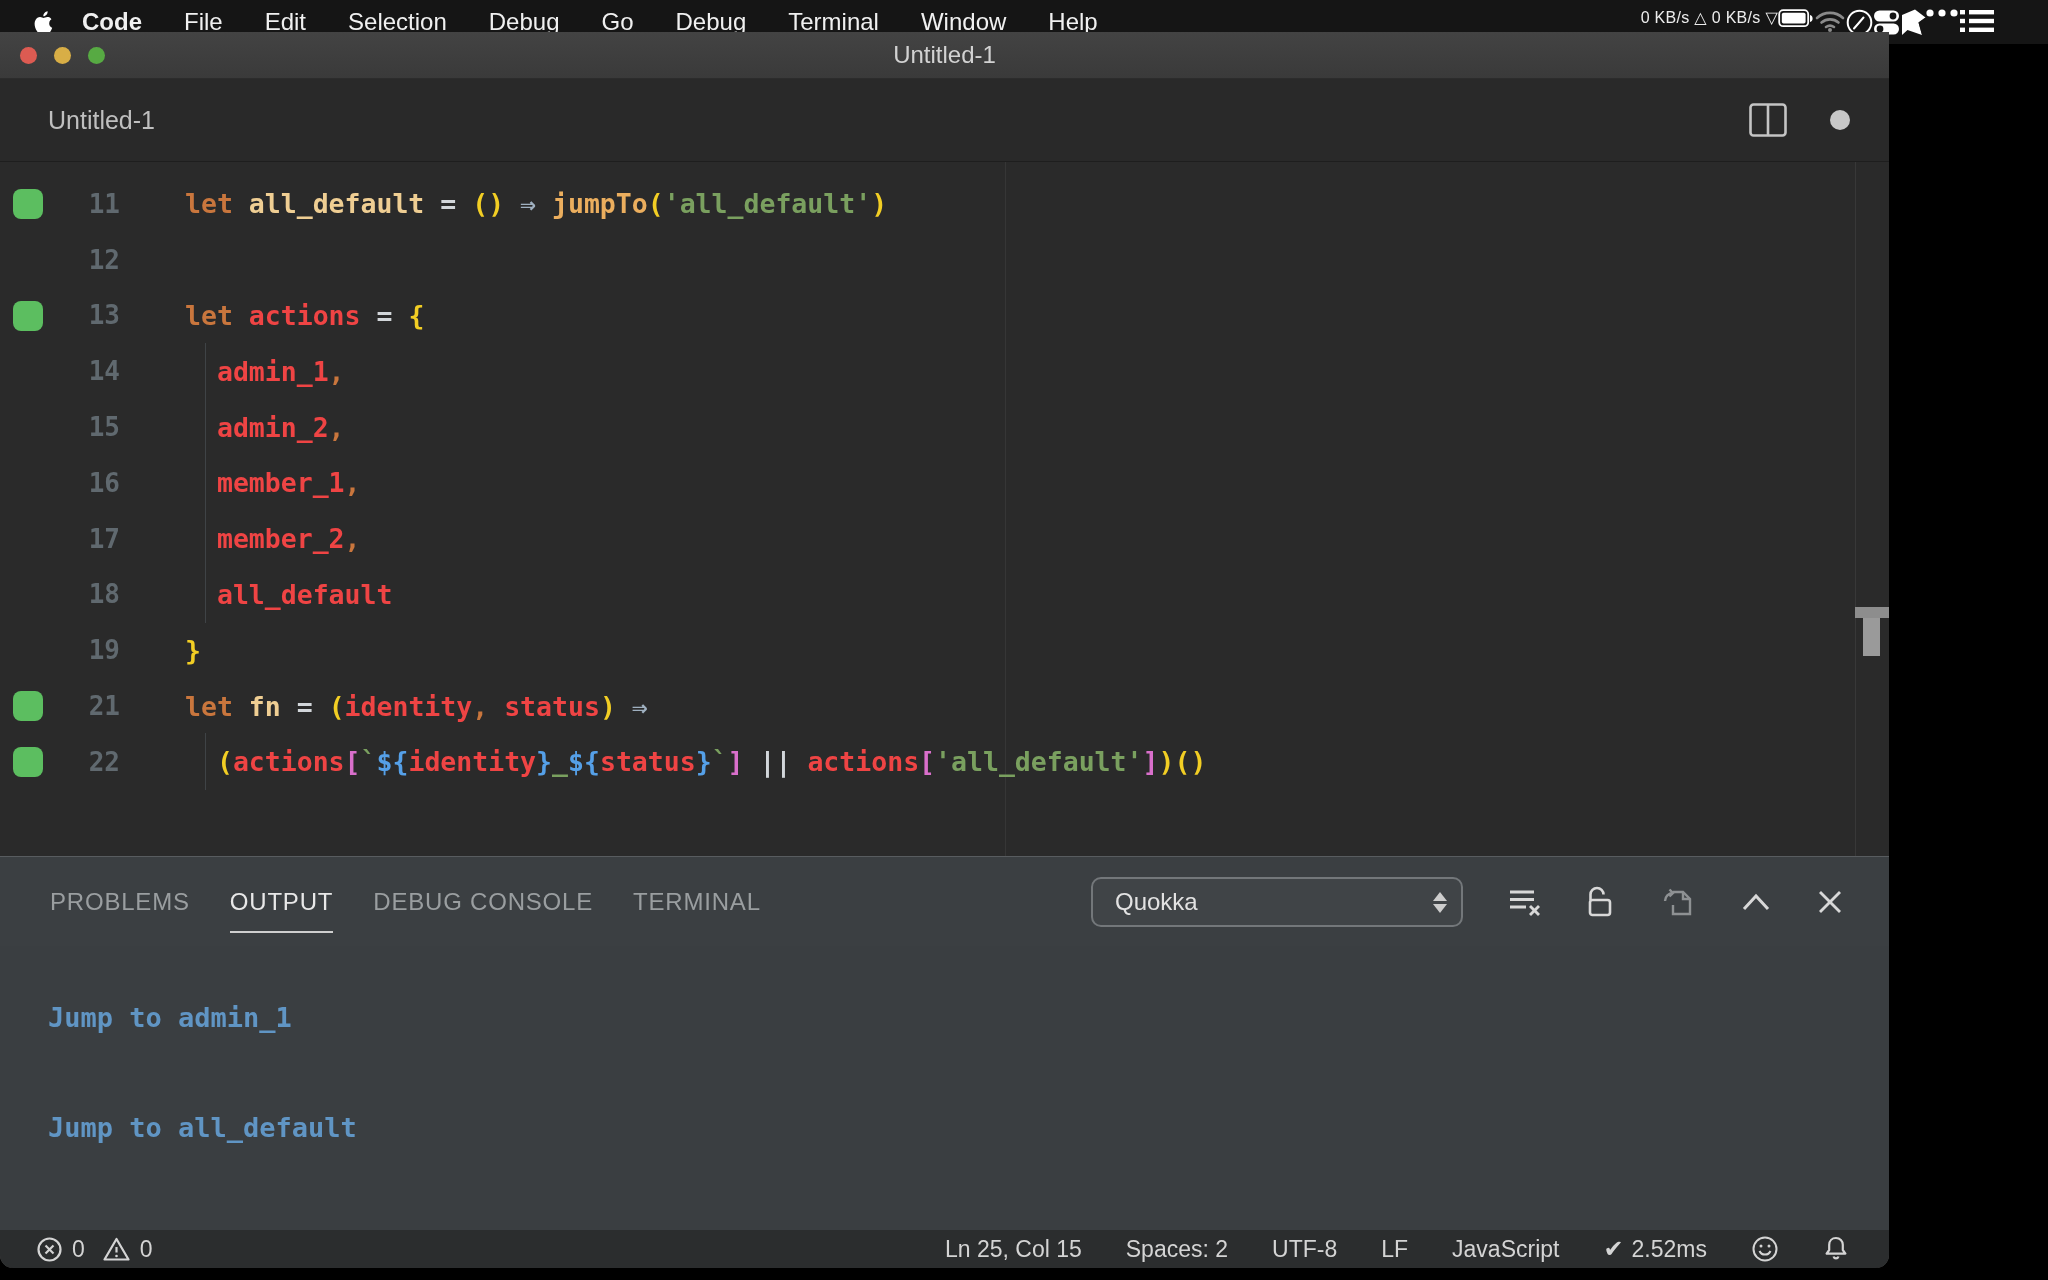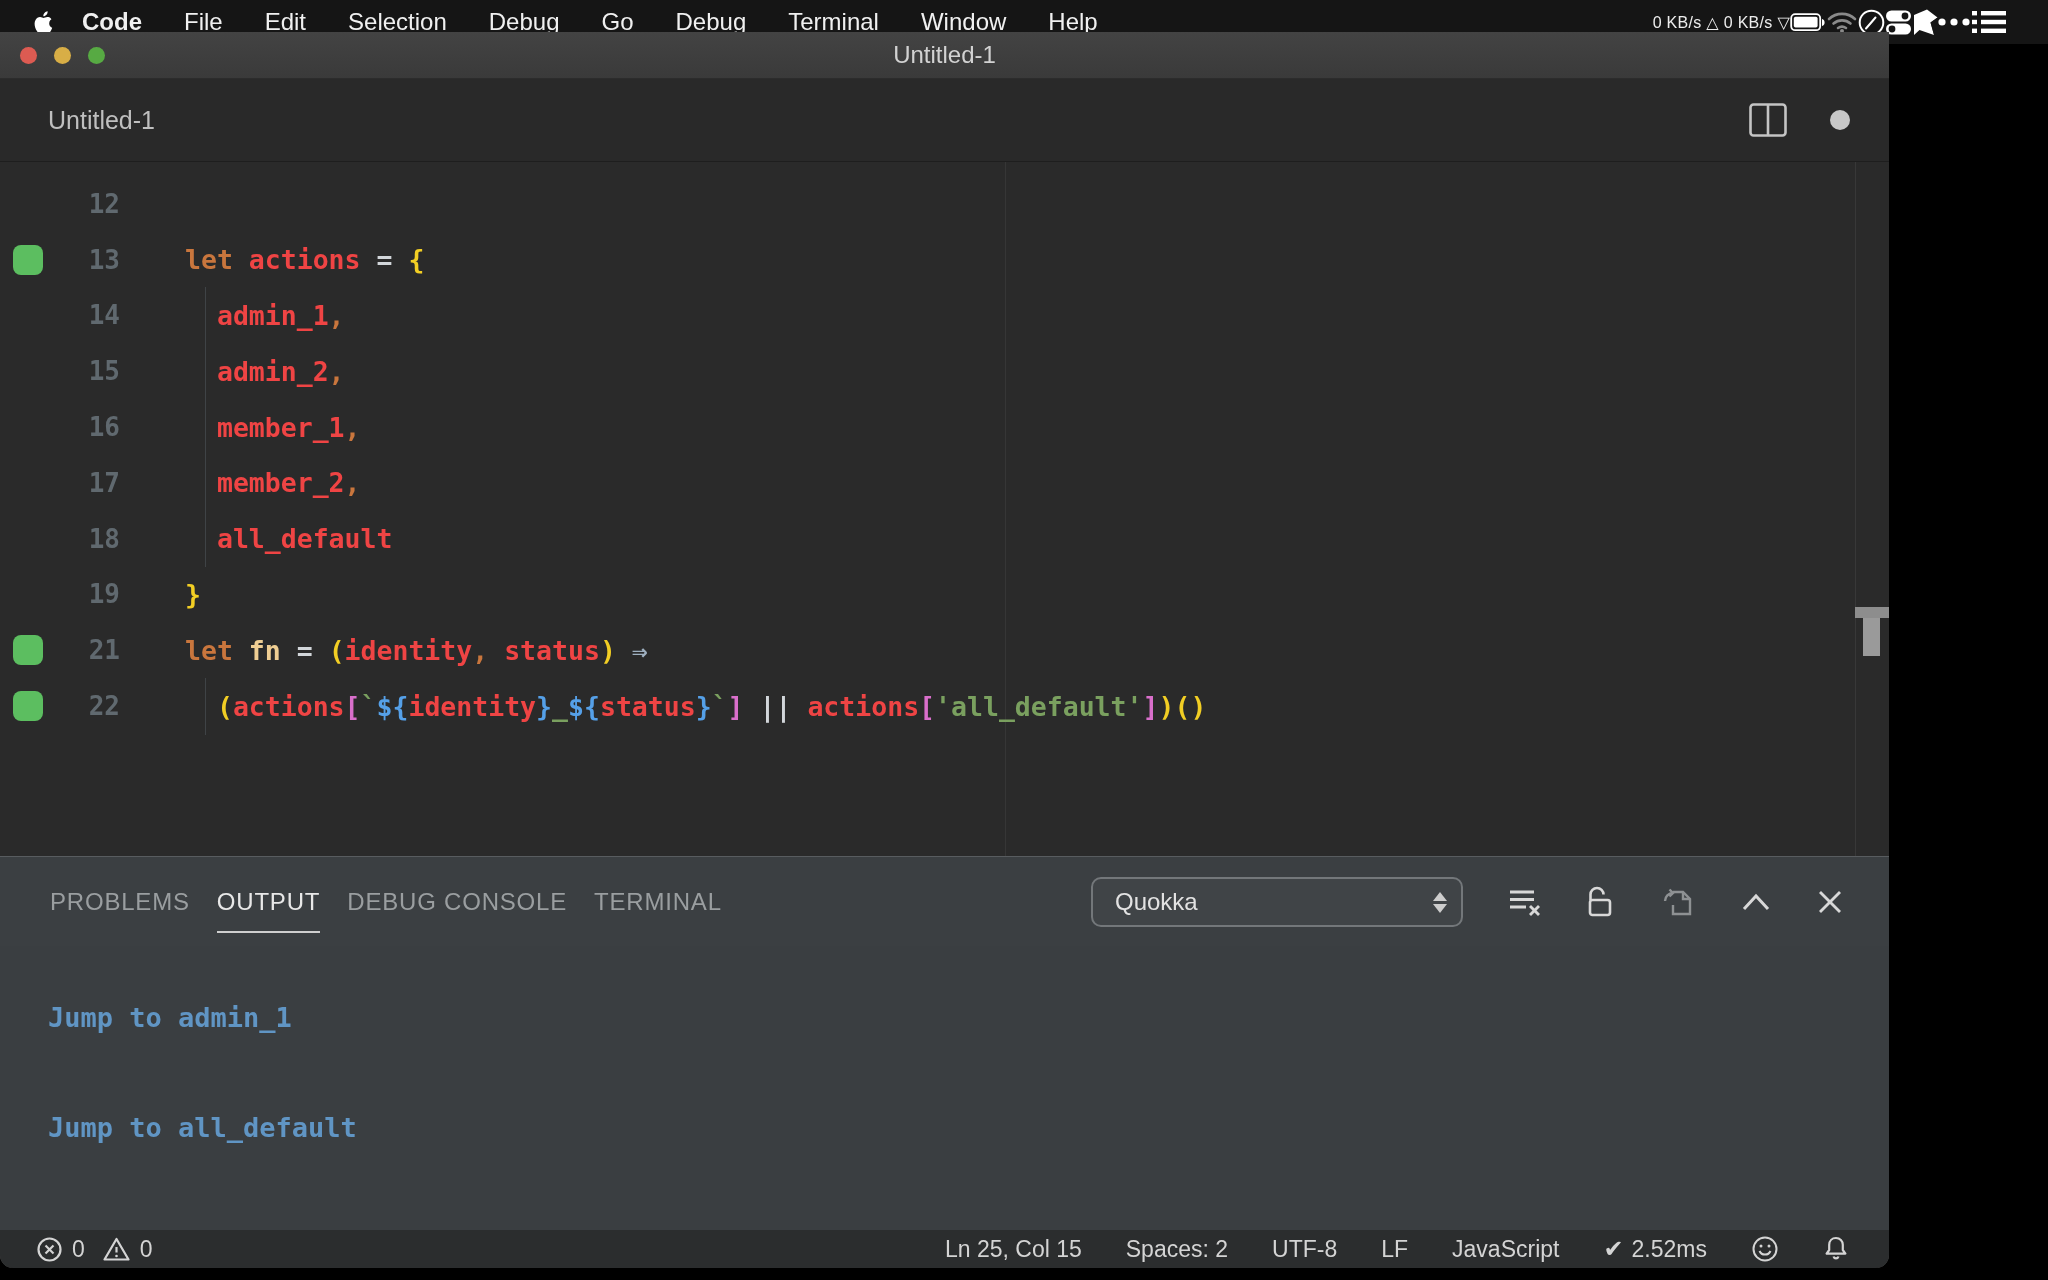--- a/index.html
+++ b/index.html
@@ -3,21 +3,21 @@
 <meta charset="utf-8">
 <style>
   html,body{margin:0;padding:0;background:#000;width:2048px;height:1280px;overflow:hidden;
     font-family:"Liberation Sans",sans-serif;-webkit-font-smoothing:antialiased;}
   .menubar{position:absolute;left:0;top:0;width:2048px;height:44px;background:#151515;
     display:flex;align-items:center;color:#F0F0F0;font-size:24px;}
   .apple{margin-left:34px;display:flex;align-items:center;}
   .mitems{display:flex;align-items:center;margin-left:6px;}
   .mitem{padding:0 21px;}
   .mbold{font-weight:700;}
-  .mright{margin-left:auto;display:flex;align-items:center;padding-right:42px;}
+  .mright{margin-left:auto;display:flex;align-items:flex-start;padding-right:54px;}
   .net{font-size:16px;line-height:17px;text-align:right;color:#EDEDED;letter-spacing:.3px;}
   .micon{display:flex;align-items:center;}
   .window{position:absolute;left:0;top:32px;width:1889px;height:1236px;background:#2A2A2A;
     border-radius:0 0 13px 13px;overflow:hidden;box-shadow:inset 1px 0 0 #3E3E3E,inset -1px 0 0 #3E3E3E;}
   .titlebar{position:absolute;left:0;top:0;width:100%;height:46px;
     background:linear-gradient(#434343,#3A3A3A);border-bottom:1px solid #2C2C2C;
     display:flex;align-items:center;justify-content:center;}
   .lights{position:absolute;left:20px;top:0;height:100%;display:flex;align-items:center;gap:17px;}
   .light{width:17px;height:17px;border-radius:50%;}
   .l-red{background:#DD5B52;}.l-yellow{background:#D8AE46;}.l-green{background:#57AA43;}
@@ -38,21 +38,21 @@
   .lnum{position:absolute;left:54px;width:66px;text-align:right;color:#60696F;font-size:26px;}
   .ltext{position:relative;margin-left:185px;white-space:pre;}
   .iguide{position:absolute;left:20px;top:-13px;bottom:-13px;width:1px;background:#3F4346;}
   .tk-kw{color:#C9763D;}.tk-decl{color:#EFCE93;}.tk-fn{color:#EBAE5E;}
   .tk-op{color:#D2D6DA;}.tk-par{color:#F2CE24;}.tk-brace{color:#F2CE24;}
   .tk-arr{color:#9FB0C0;}.tk-id{color:#ef4444;}.tk-pun{color:#C9763D;}
   .tk-str{color:#7AA05F;}.tk-brk{color:#D96FCB;}.tk-tpl{color:#55A0E8;}.tk-tstr{color:#7AA05F;}
   .tk-sp{color:#AEBDCB;}
   .panelhead{position:absolute;left:0;top:824px;width:100%;height:90px;background:#3B3F42;
     border-top:1px solid #585C5F;display:flex;align-items:center;}
-  .ptabs{display:flex;align-items:center;gap:27px;margin-left:50px;}
+  .ptabs{display:flex;align-items:center;gap:40px;margin-left:50px;}
   .ptab{position:relative;color:#9A9EA0;font-size:24px;letter-spacing:.8px;}
   .ptab.active{color:#E8E8E8;}
   .ptab.active::after{content:"";position:absolute;left:0;right:0;bottom:-17px;height:2px;background:#CFCFCF;}
   .pright{margin-left:auto;display:flex;align-items:center;gap:46px;padding-right:46px;}
   .picker{width:368px;height:46px;border:2px solid #73777A;border-radius:10px;background:#404447;
     display:flex;align-items:center;color:#E2E2E2;font-size:24px;}
   .picker-label{margin-left:22px;flex:1;}
   .spinner{margin-right:14px;display:flex;flex-direction:column;gap:3px;align-items:center;}
   .sp-up{width:0;height:0;border-left:7px solid transparent;border-right:7px solid transparent;border-bottom:9px solid #CDCDCD;}
   .sp-dn{width:0;height:0;border-left:7px solid transparent;border-right:7px solid transparent;border-top:9px solid #CDCDCD;}
@@ -179,20 +179,25 @@
     </span>
   </div>
 
   <div class="editor">
     <div class="vruler"></div>
     <div class="ruleredge"></div>
     <div class="sb-h"></div>
     <div class="sb-v"></div>
     <div class="codearea">
         <div class="cline">
+          <div class="cmark"></div>
+          <div class="lnum">11</div>
+          <div class="ltext"><span class="tk-kw">let </span><span class="tk-decl">all_default</span><span class="tk-op"> = </span><span class="tk-par">()</span><span class="tk-arr"> ⇒ </span><span class="tk-fn">jumpTo</span><span class="tk-par">(</span><span class="tk-str">'all_default'</span><span class="tk-par">)</span></div>
+        </div>
+        <div class="cline">
           <div class="lnum">12</div>
           <div class="ltext"></div>
         </div>
         <div class="cline">
           <div class="cmark"></div>
           <div class="lnum">13</div>
           <div class="ltext"><span class="tk-kw">let </span><span class="tk-id">actions</span><span class="tk-op"> = </span><span class="tk-brace">{</span></div>
         </div>
         <div class="cline">
           <div class="lnum">14</div>

